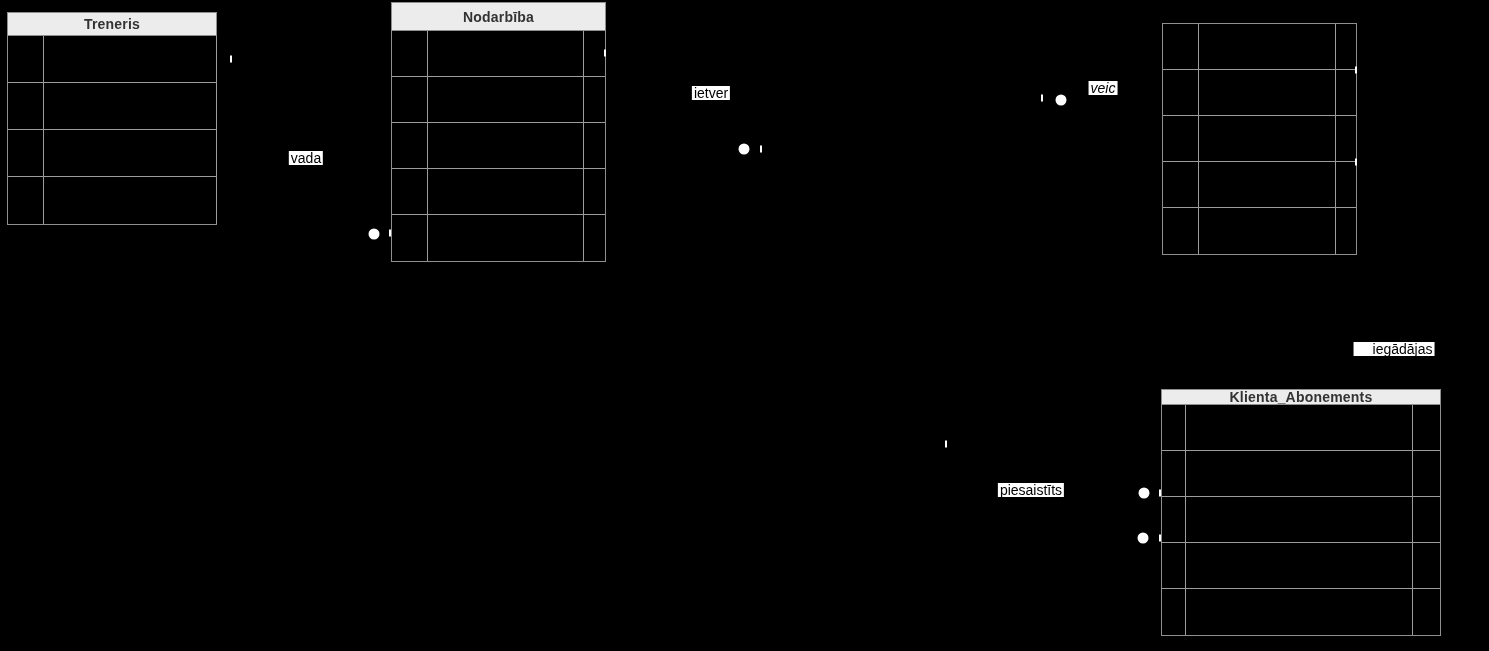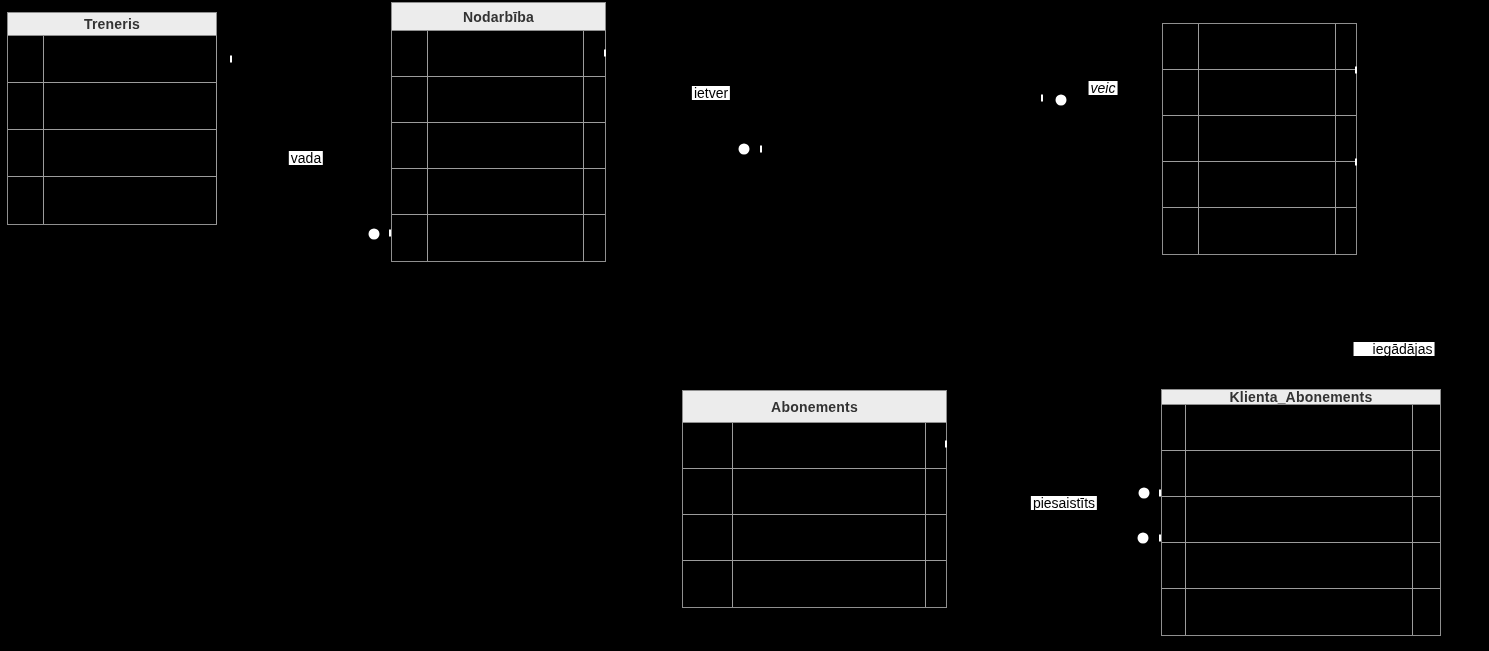--- a/index.html
+++ b/index.html
@@ -123,37 +123,20 @@
         <div class="cell"></div>
         <div class="cell last-col"></div>
         <div class="cell"></div>
         <div class="cell"></div>
         <div class="cell last-col"></div>
         <div class="cell last-row"></div>
         <div class="cell last-row"></div>
         <div class="cell last-col last-row"></div>
       </div>
     </div>
-    <div class="entity" style="left: 682px; top: 390px; width: 265px;">
-      <div class="entity-header" style="height: 32px;">Abonements</div>
-      <div class="entity-grid" style="grid-template-columns: 50px 193px 1fr; grid-auto-rows: 46px;">
-        <div class="cell"></div>
-        <div class="cell"></div>
-        <div class="cell last-col"></div>
-        <div class="cell"></div>
-        <div class="cell"></div>
-        <div class="cell last-col"></div>
-        <div class="cell"></div>
-        <div class="cell"></div>
-        <div class="cell last-col"></div>
-        <div class="cell last-row"></div>
-        <div class="cell last-row"></div>
-        <div class="cell last-col last-row"></div>
-      </div>
-    </div>
     <div class="entity" style="left: 1161px; top: 389px; width: 280px;">
       <div class="entity-header" style="height: 15px;">Klienta_Abonements</div>
       <div class="entity-grid" style="grid-template-columns: 24px 227px 1fr; grid-auto-rows: 46px;">
         <div class="cell"></div>
         <div class="cell"></div>
         <div class="cell last-col"></div>
         <div class="cell"></div>
         <div class="cell"></div>
         <div class="cell last-col"></div>
         <div class="cell"></div>
@@ -164,21 +147,21 @@
         <div class="cell last-col"></div>
         <div class="cell last-row"></div>
         <div class="cell last-row"></div>
         <div class="cell last-col last-row"></div>
       </div>
     </div>
     <div class="rel-label" style="left: 306px; top: 158px;">vada</div>
     <div class="rel-label" style="left: 711px; top: 93px;">ietver</div>
     <div class="rel-label" style="left: 1103px; top: 88px; font-style: italic;">veic</div>
     <div class="rel-label" style="left: 1394px; top: 349px; padding-left: 19px;">iegādājas</div>
-    <div class="rel-label" style="left: 1064px; top: 490px; margin-top: 13px;">piesaistīts</div>
+    <div class="rel-label" style="left: 1031px; top: 490px;">piesaistīts</div>
     <div class="dot" style="left: 374px; top: 234px;"></div>
     <div class="dot" style="left: 744px; top: 149px;"></div>
     <div class="dot" style="left: 1061px; top: 100px;"></div>
     <div class="dot" style="left: 1144px; top: 493px;"></div>
     <div class="dot" style="left: 1143px; top: 538px;"></div>
     <div class="tick" style="left: 231px; top: 59px;"></div>
     <div class="tick" style="left: 390px; top: 233px;"></div>
     <div class="tick" style="left: 605px; top: 53px;"></div>
     <div class="tick" style="left: 761px; top: 149px;"></div>
     <div class="tick" style="left: 1042px; top: 98px;"></div>

